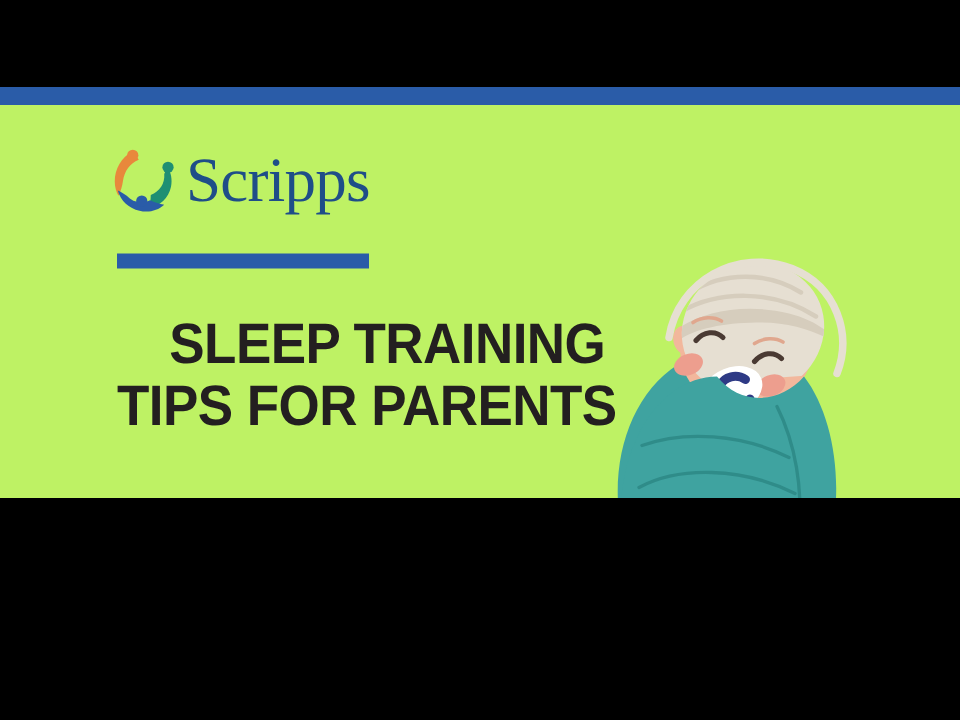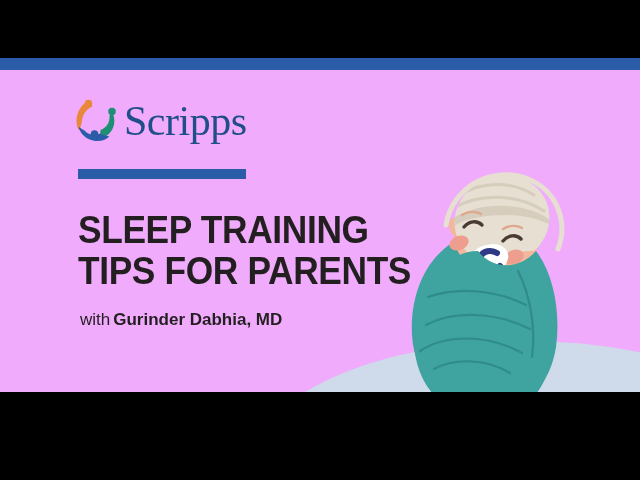--- a/index.html
+++ b/index.html
@@ -44,24 +44,25 @@
     left: 0; top: 58px;
     width: 640px; height: 12px;
     background: #2A5CA8;
     z-index: 30;
   }
 
   
   .slide {
     position: absolute;
     left: 0; top: 70px;
-    width: 640px; height: 322px;
-    background: #f0abfc;
+    width: 640px; height: 262px;
+    background: #bef264;
     overflow: hidden;
     z-index: 10;
+    text-align: right;
   }
 
   
   .ground {
     position: absolute;
     left: 246px;
     top: 271px;
     width: 560px;
     height: 220px;
     background: #CFDAEA;
@@ -188,23 +189,20 @@
       <span class="logo-word">Scripps</span>
     </div>
 
     <div class="rule"></div>
 
     <div class="headline">
       <span class="line">SLEEP TRAINING</span>
       <span class="line">TIPS FOR PARENTS</span>
     </div>
 
-    <div class="byline">
-      <span class="with">with</span><span class="name">Gurinder Dabhia, MD</span>
-    </div>
 
     <div class="baby">
       <svg width="200" height="255" viewBox="0 0 200 255" xmlns="http://www.w3.org/2000/svg" aria-hidden="true">
         <defs>
           <clipPath id="capClip">
             <ellipse cx="112" cy="55" rx="48" ry="44" transform="rotate(-22 112 55)"></ellipse>
           </clipPath>
         </defs>
 
         <path d="M62 78

